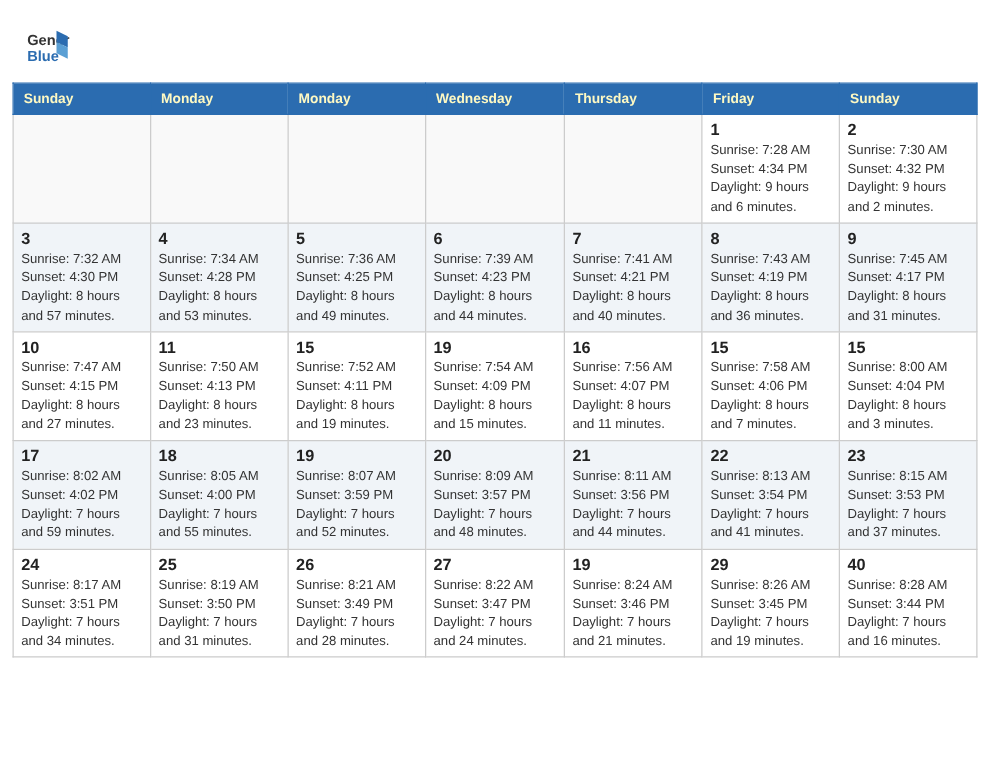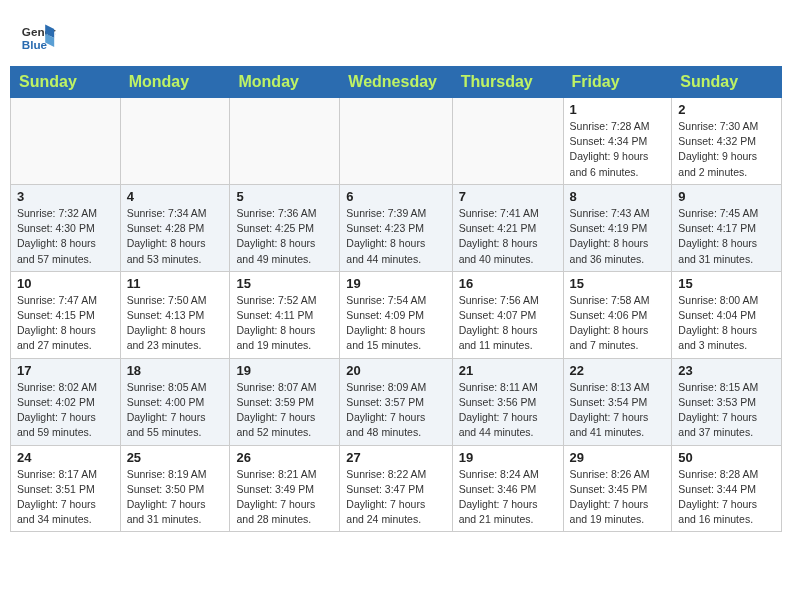--- a/index.html
+++ b/index.html
@@ -37,24 +37,24 @@
       font-size: 16px;
       color: #555;
     }
     .calendar-table {
       width: 100%;
       border-collapse: collapse;
       margin-top: 5px;
     }
     .calendar-table th {
       background-color: #2b6cb0;
-      color: #bef264;
+      color: #fef9c3;
       text-align: left;
       padding: 6px 8px;
-      font-size: 16px;
+      font-size: 11px;
       font-weight: bold;
       border: 1px solid #2b6cb0;
     }
     .calendar-table td {
       vertical-align: top;
       border: 1px solid #ccc;
       padding: 4px 6px;
       width: 113px;
       min-height: 80px;
       background: #fff;
@@ -237,18 +237,18 @@
         </td>
         <td>
           <span class="day-number">19</span>
           <div class="day-info">Sunrise: 8:24 AM<br>Sunset: 3:46 PM<br>Daylight: 7 hours<br>and 21 minutes.</div>
         </td>
         <td>
           <span class="day-number">29</span>
           <div class="day-info">Sunrise: 8:26 AM<br>Sunset: 3:45 PM<br>Daylight: 7 hours<br>and 19 minutes.</div>
         </td>
         <td>
-          <span class="day-number">50</span>
+          <span class="day-number">40</span>
           <div class="day-info">Sunrise: 8:28 AM<br>Sunset: 3:44 PM<br>Daylight: 7 hours<br>and 16 minutes.</div>
         </td>
       </tr>
     </tbody>
 </table>
 
 </body></html>

